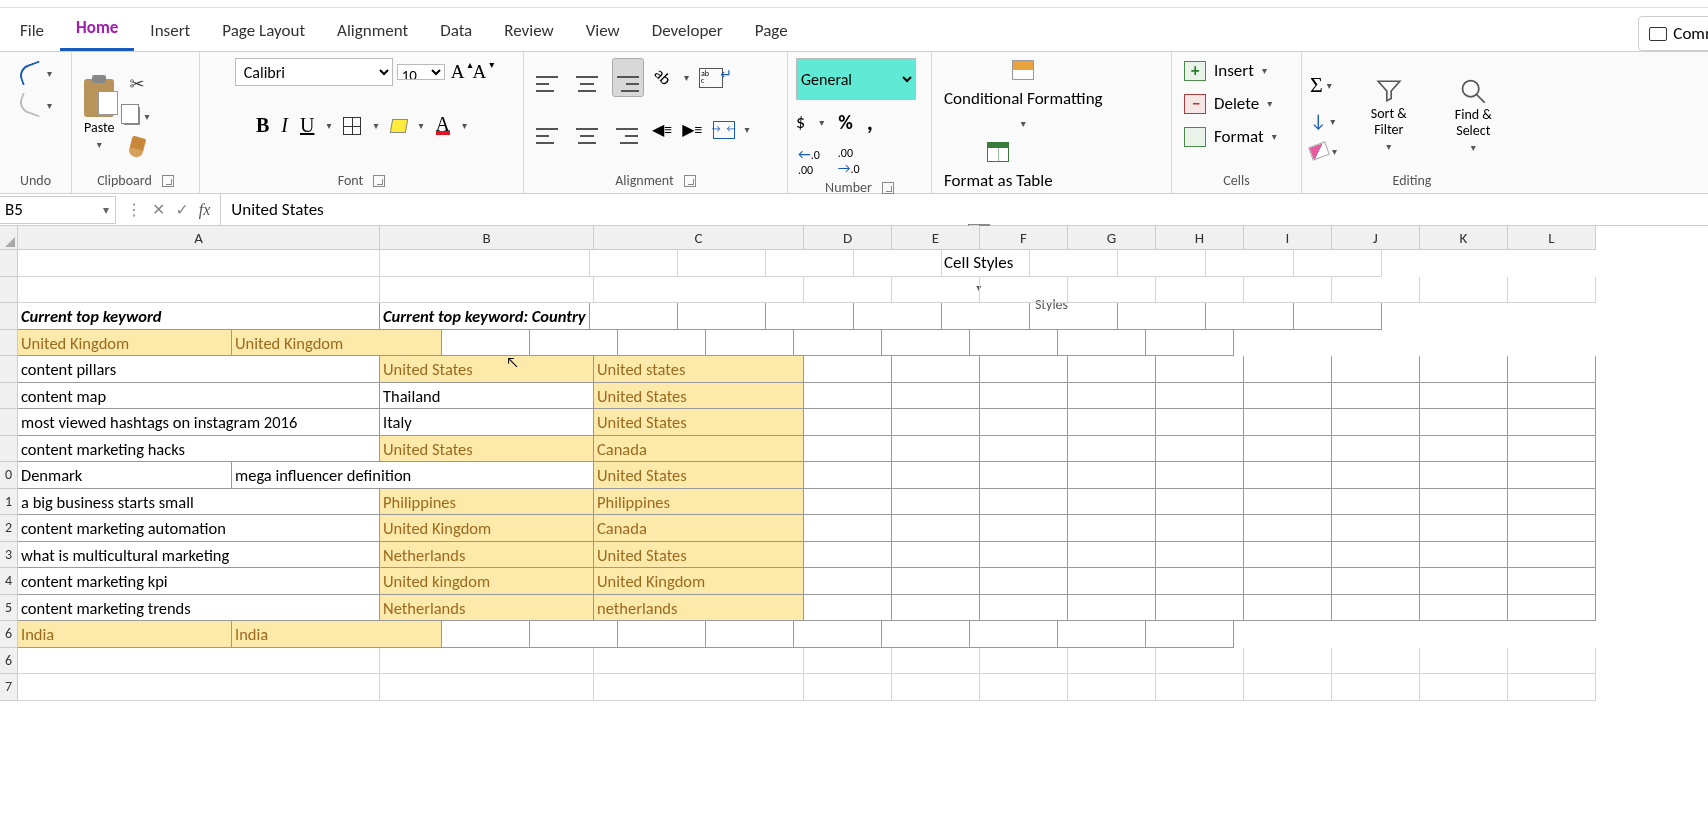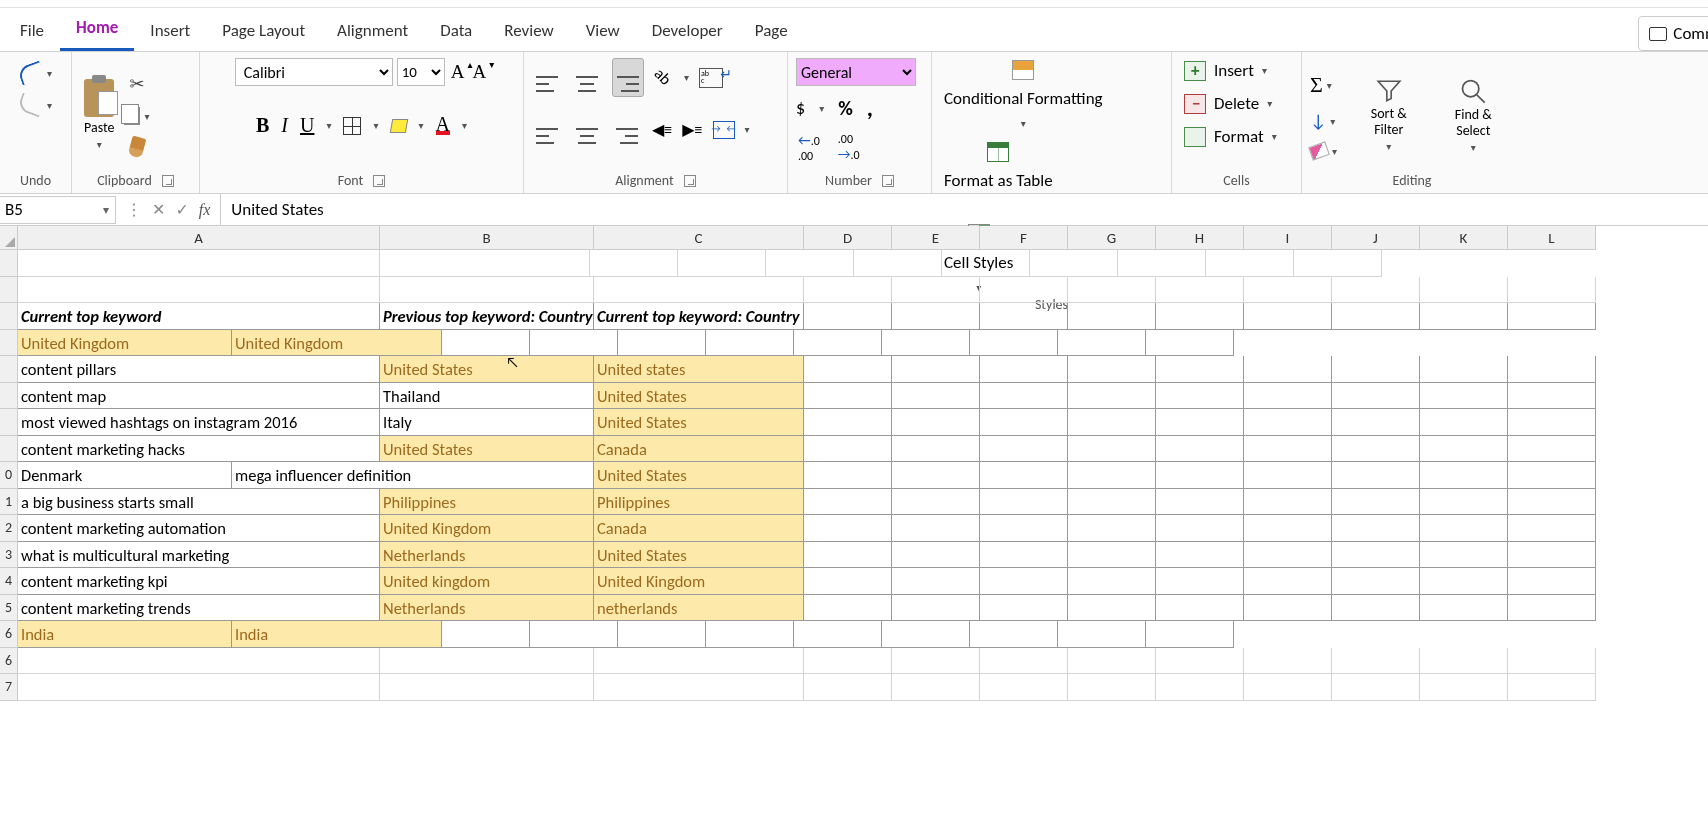--- a/index.html
+++ b/index.html
@@ -36,21 +36,21 @@
 .clipboard-ico { width:30px; height:38px; background:#b8935a; border-radius:3px; position:relative; }
 .clipboard-ico::before { content:""; position:absolute; top:-4px; left:8px; width:14px; height:8px; background:#888; border-radius:2px; }
 .clipboard-ico::after { content:""; position:absolute; bottom:2px; right:-4px; width:18px; height:22px; background:#fff; border:1px solid #999; }
 .scissors { font-size:18px; color:#444; }
 .copy-ico { width:16px; height:18px; border:1px solid #888; position:relative; }
 .copy-ico::after { content:""; position:absolute; top:-4px; left:-4px; width:16px; height:18px; border:1px solid #888; background:#fff; }
 .brush { width:14px; height:20px; background:linear-gradient(#c8873a 60%, #d4a05a 60%); border-radius:2px 2px 6px 6px; transform:rotate(15deg); }
 
 
 select.font-name { width:158px; height:28px; font-size:16px; border:1px solid #bbb; background:#fff; padding:0 4px; }
-select.font-size { width:48px; height:28px; font-size:15px; border:1px solid #bbb; background:#fff; }
+select.font-size { width:48px; height:16px; font-size:15px; border:1px solid #bbb; background:#fff; }
 .Aplus, .Aminus { font-family:"Times New Roman",serif; font-size:19px; position:relative; padding:0 2px; }
 .Aplus::after { content:"\25B4"; font-size:10px; position:absolute; top:-2px; right:-6px; }
 .Aminus::after { content:"\25BE"; font-size:10px; position:absolute; top:-2px; right:-6px; }
 .bold { font-weight:800; font-family:"Times New Roman"; font-size:20px; }
 .italic { font-style:italic; font-family:"Times New Roman"; font-size:20px; }
 .under { text-decoration:underline; font-family:"Times New Roman"; font-size:20px; }
 .border-ico { width:18px; height:18px; border:1px solid #333; display:inline-block; position:relative; }
 .border-ico::before { content:""; position:absolute; left:0; right:0; top:50%; border-top:1px solid #333; }
 .border-ico::after { content:""; position:absolute; top:0; bottom:0; left:50%; border-left:1px solid #333; }
 .fill-ico { width:16px; height:14px; background:#ffeb3b; border:1px solid #888; transform:skewX(-10deg); }
@@ -66,21 +66,21 @@
 .al-btn.active { background:#d8d8d8; border:1px solid #aaa; }
 .orient { width:20px; height:20px; font-size:16px; transform:rotate(45deg); }
 .wrap-ico { width:24px; height:20px; border:1px solid #555; position:relative; font-size:8px; padding:1px; line-height:7px; }
 .wrap-ico::after { content:"\21B5"; position:absolute; right:-10px; top:2px; font-size:14px; color:#185abd; }
 .indent { font-size:16px; }
 .merge { width:22px; height:18px; border:1px solid #185abd; position:relative; }
 .merge::before { content:"\2192"; color:#185abd; position:absolute; left:-2px; top:0; font-size:10px; }
 .merge::after { content:"\2190"; color:#185abd; position:absolute; right:-2px; top:0; font-size:10px; }
 
 
-select.numfmt { width:120px; height:28px; font-size:16px; border:1px solid #bbb; background:#f0abfc; }
+select.numfmt { width:120px; height:42px; font-size:16px; border:1px solid #bbb; background:#5eead4; }
 .curr { font-size:18px; }
 .pct { font-size:20px; font-weight:600; }
 .comma { font-size:24px; font-weight:600; line-height:10px; }
 .dec { font-size:12px; position:relative; padding:2px; }
 .dec .arr { color:#185abd; font-size:14px; }
 
 
 .styles-item { display:flex; align-items:center; gap:8px; font-size:17px; padding:2px 4px; white-space:nowrap;flex-direction:column; }
 .cf-ico { width:22px; height:20px; background:linear-gradient(#e8a33d 50%, #fff 50%); border:1px solid #999; }
 .tbl-ico { width:22px; height:20px; background:#fff; border:1px solid #3a7d3a; background-image:linear-gradient(#3a7d3a 5px,transparent 5px),linear-gradient(90deg,transparent 10px,#3a7d3a 11px,transparent 11px); }
@@ -418,21 +418,20 @@
         <div class="cell wN"></div>
         <div class="cell wN"></div>
         <div class="cell wN"></div>
         <div class="cell wN"></div>
         <div class="cell wN"></div>
         <div class="cell wN"></div>
       </div>
       <div class="gridrow data-border">
         <div class="rowhdr"></div>
         <div class="cell wA hdr-col">Current top keyword</div>
-        <div class="cell wB hdr-col">Previous top keyword: Country</div>
         <div class="cell wC hdr-col">Current top keyword: Country</div>
         <div class="cell wN"></div>
         <div class="cell wN"></div>
         <div class="cell wN"></div>
         <div class="cell wN"></div>
         <div class="cell wN"></div>
         <div class="cell wN"></div>
         <div class="cell wN"></div>
         <div class="cell wN"></div>
         <div class="cell wN"></div>

